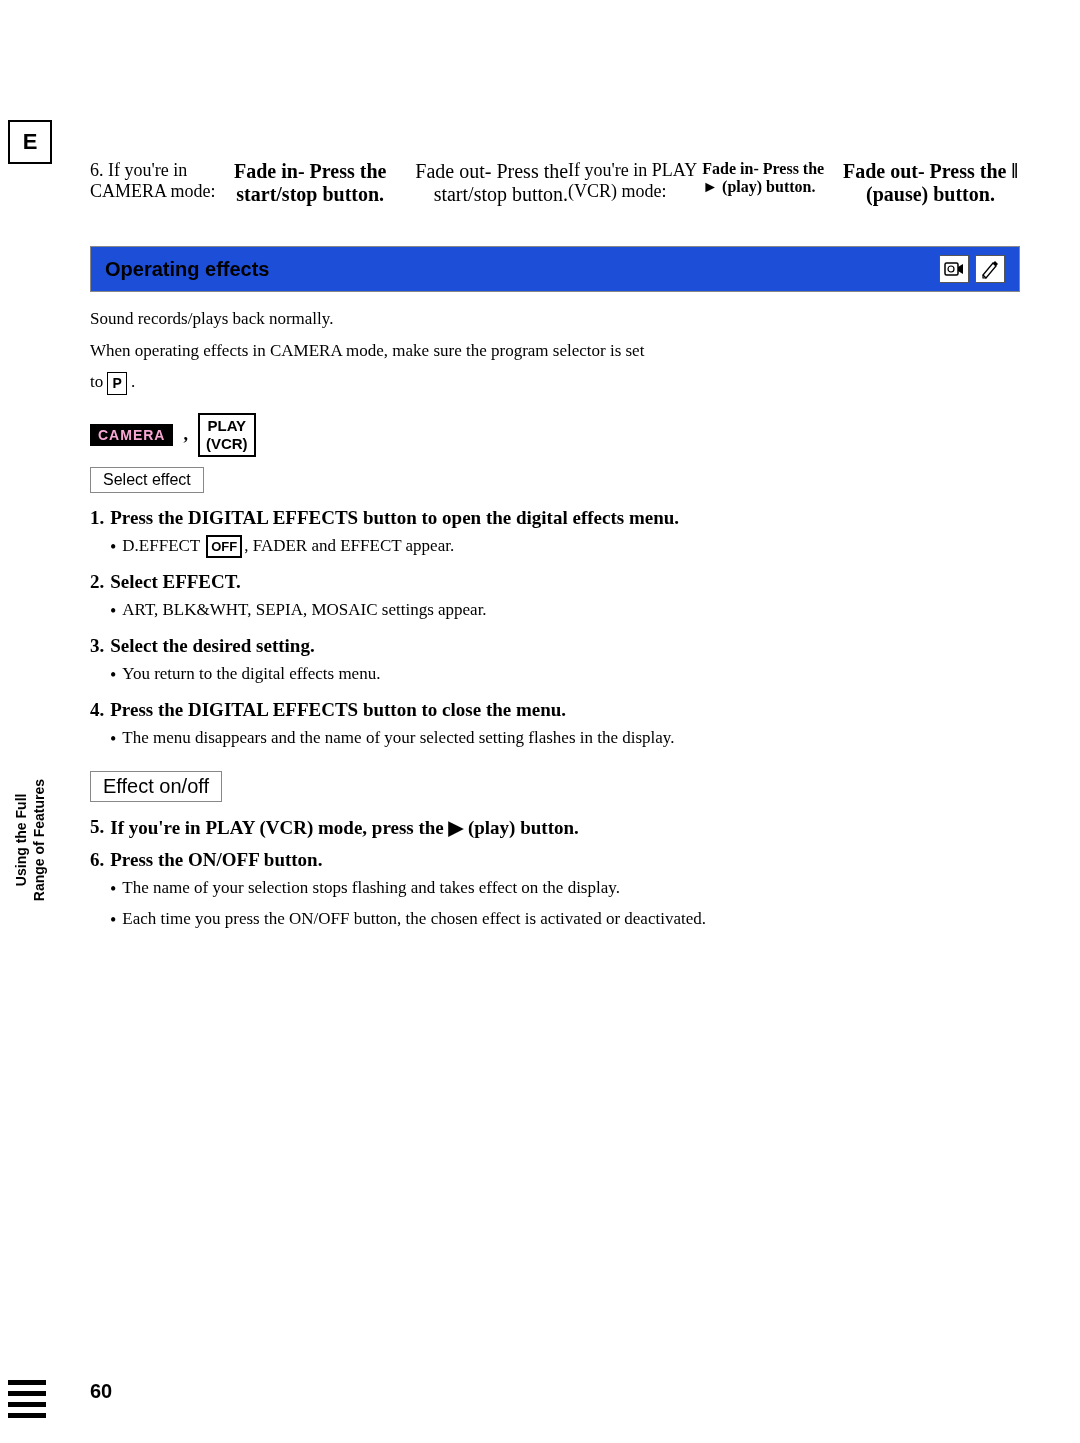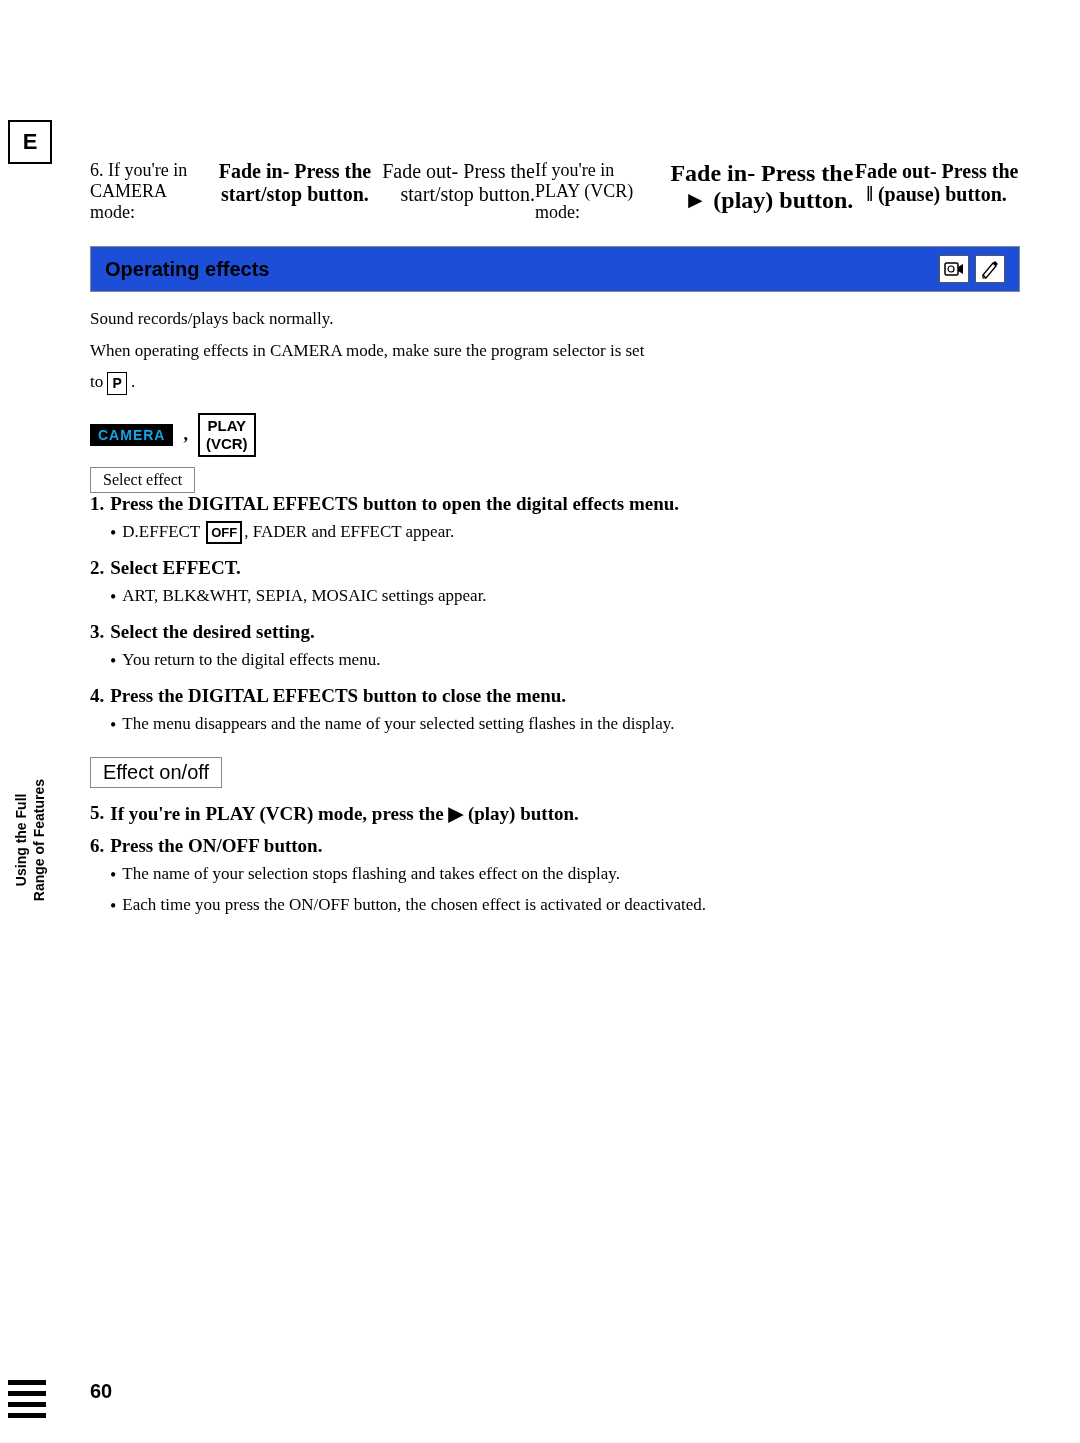--- a/index.html
+++ b/index.html
@@ -114,23 +114,23 @@
       font-weight: normal;
       text-align: right;
     }
 
     .step6-line4 {
       font-size: 18px;
       margin-bottom: 4px;
     }
 
     .step6-line5 {
-      font-size: 24px;
-      font-weight: bold;
-      text-align: right;
+      font-size: 16px;
+      font-weight: bold;
+      text-align: left;
       margin-bottom: 4px;
     }
 
     .step6-line6 {
       font-size: 20px;
       font-weight: bold;
       text-align: center;
       margin-bottom: 24px;
     }
 
@@ -178,21 +178,21 @@
     
     .badge-row {
       display: flex;
       align-items: center;
       gap: 10px;
       margin: 18px 0 10px 0;
     }
 
     .camera-badge {
       background: #000;
-      color: #0ea5e9;
+      color: #f9a8d4;
       font-family: Arial, sans-serif;
       font-size: 14px;
       font-weight: bold;
       padding: 3px 8px;
       letter-spacing: 1px;
     }
 
     .play-vcr-badge {
       border: 2px solid #000;
       font-family: Arial, sans-serif;
@@ -207,21 +207,22 @@
       font-size: 18px;
       font-weight: bold;
     }
 
     
     .select-effect-box {
       border: 1.5px solid #888;
       display: inline-block;
       padding: 3px 12px;
       font-size: 16px;
-      font-family: Liberation Serif, serif;
+      margin-bottom: 14px;
+      font-family: Liberation Sans, sans-serif;
     }
 
     
     .step-item {
       margin-bottom: 10px;
     }
 
     .step-title {
       font-size: 19px;
       font-weight: bold;

